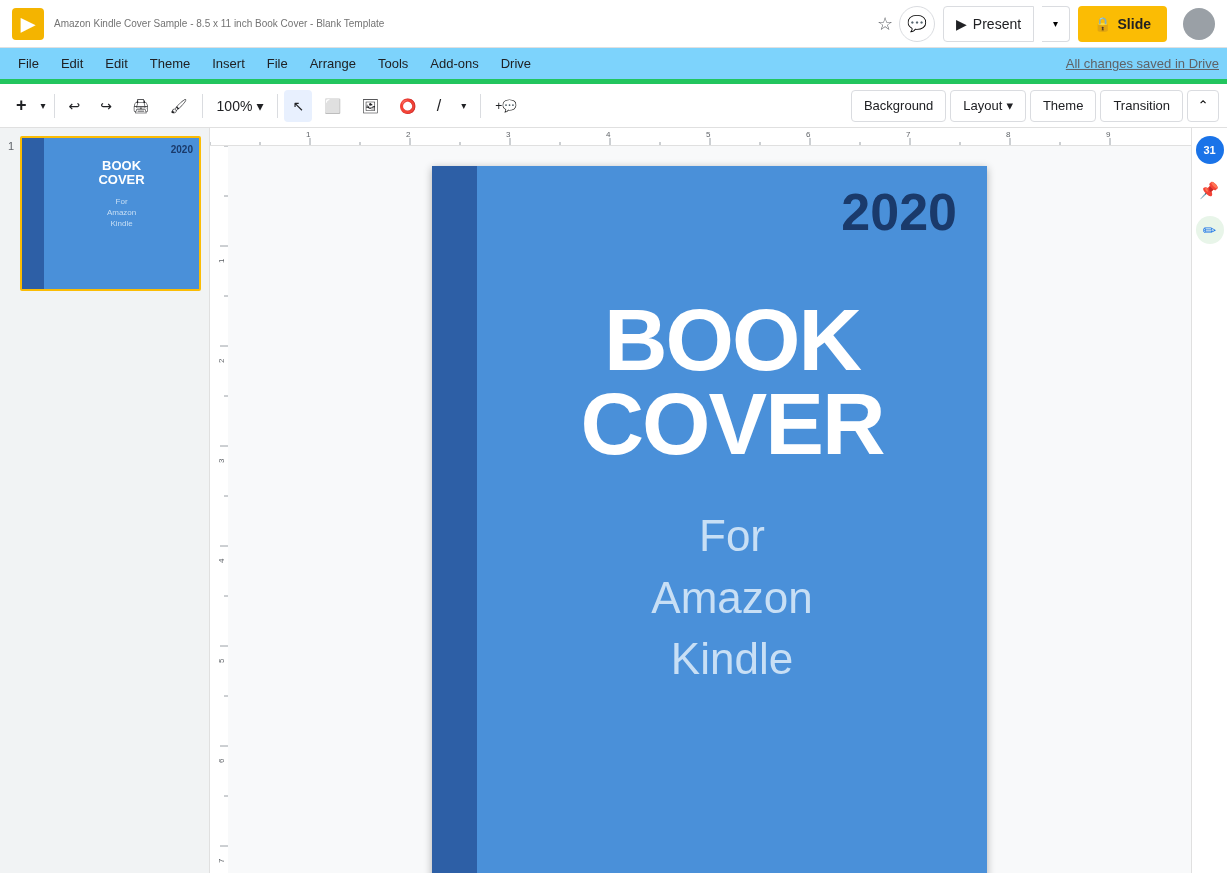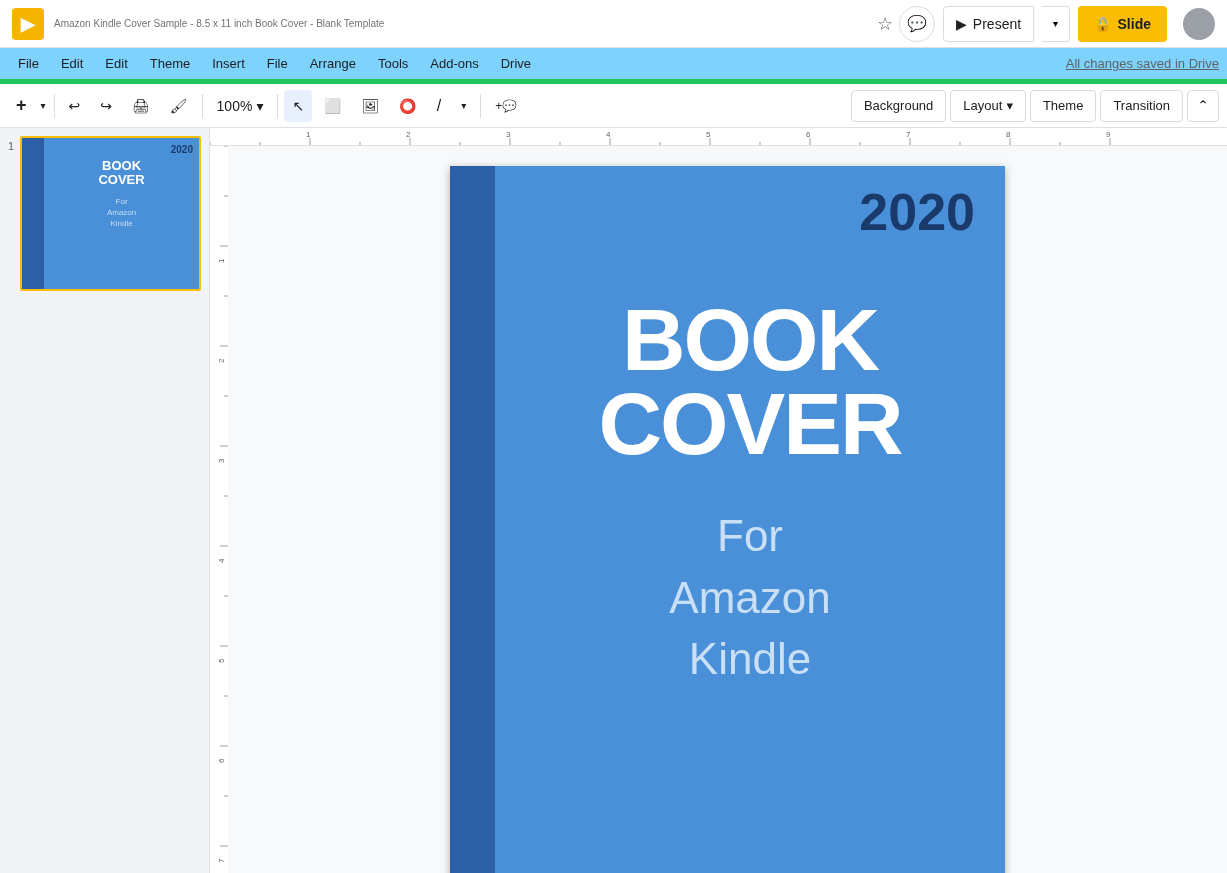--- a/index.html
+++ b/index.html
@@ -475,14 +475,25 @@
               <span>For</span><br>
               <span>Amazon</span><br>
               <span>Kindle</span>
             </div>
           </div>
         </div>
       </div>
     </div>
   </div>
 
+  <div class="right-sidebar">
+    <div class="sidebar-icon" style="background:#1a73e8; color:#fff; font-size:11px; font-weight:bold;">
+      <span>31</span>
+    </div>
+    <div class="sidebar-icon" style="font-size:16px;">
+      📌
+    </div>
+    <div class="sidebar-icon" style="font-size:16px; background:#e8f5e9; color:#1a73e8;">
+      ✏
+    </div>
+  </div>
 
 </div>
 
 </body></html>

